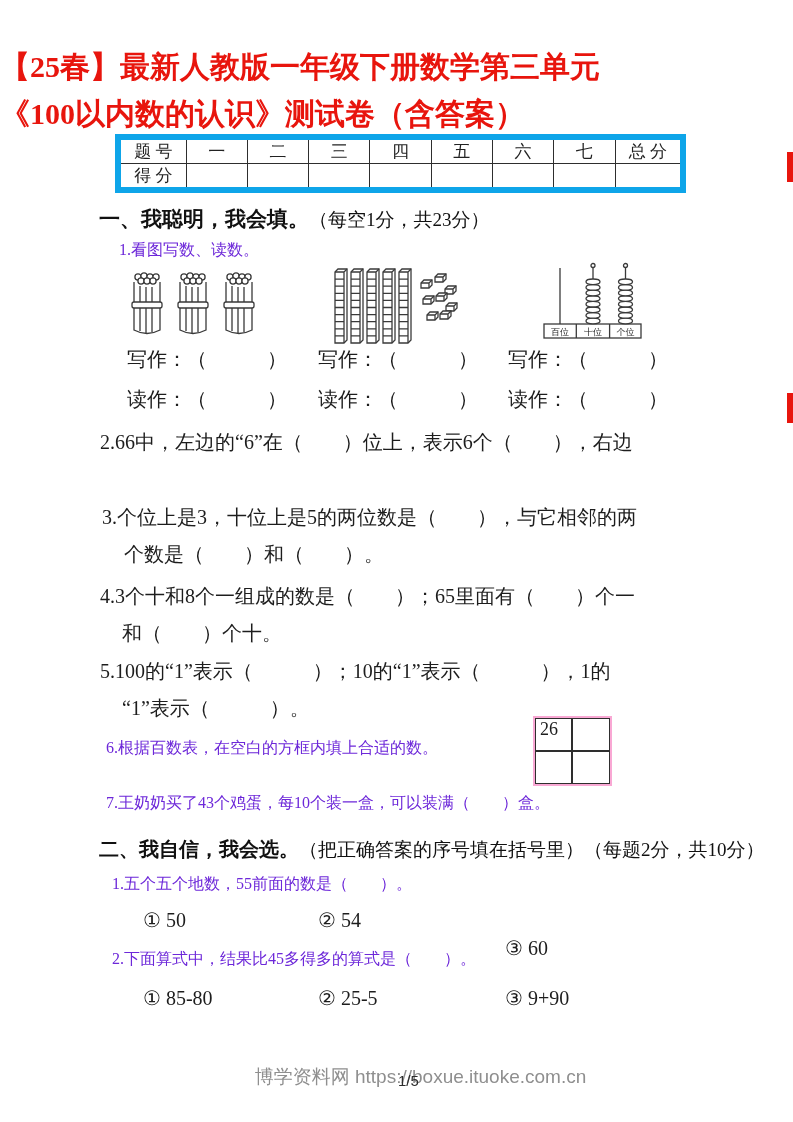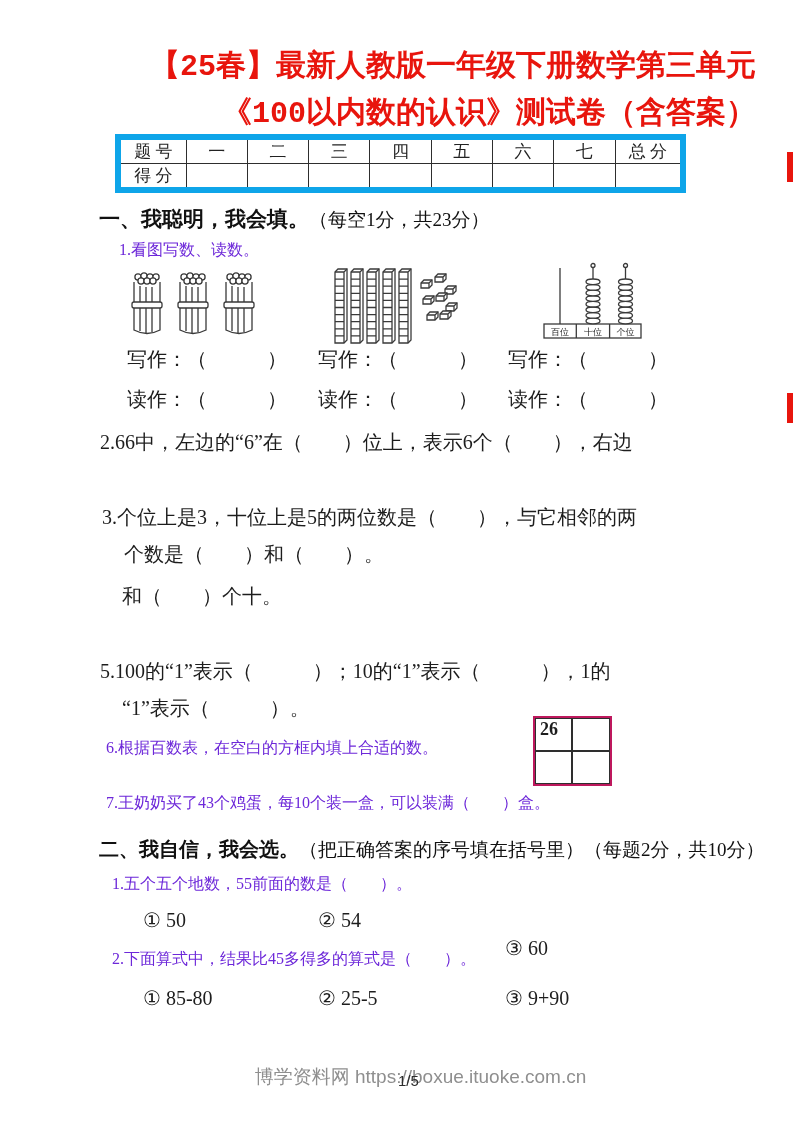--- a/index.html
+++ b/index.html
@@ -8,24 +8,24 @@
     background:#ffffff;
     font-family:"Liberation Serif", serif;
     color:#202020;
     position:relative;
     overflow:hidden;
   }
   .page { position:absolute; left:0; top:0; width:793px; height:1122px; background:#fff; }
   .abs { position:absolute; }
 
   .title-line {
-    left:0; width:756px; text-align:right;
+    left:0; width:756px; text-align:left;
     color:var(--title-red,#e8150d);
     font-weight:700; font-size:30px; line-height:38px;
-    font-family:Liberation Mono, monospace;
+    font-family:Liberation Serif, serif;
   }
 
   table.score {
     border-collapse:collapse; table-layout:fixed;
     border:6px solid #0ea5e9;
     font-size:17px;
   }
   table.score td {
     border:1px solid #2e2e2e;
     height:25px; text-align:center; vertical-align:middle;
@@ -39,21 +39,21 @@
   .qline { font-size:20px; color:#1d1d1d; line-height:37px; white-space:nowrap; }
   .cont { padding-left:22px; }
 
   .wr-label { font-size:20px; color:#1d1d1d; white-space:nowrap; }
 
   .opt { font-size:20px; color:#1d1d1d; white-space:nowrap; }
 
   svg .ln { stroke:#3a3a3a; stroke-width:1.3; fill:none; }
   svg .fw { stroke:#3a3a3a; stroke-width:1.3; fill:#ffffff; }
 
-  .hgrid { display:grid; grid-template-columns:37px 38px; grid-template-rows:33px 33px; border:2px solid #be185d;font-weight:bold; }
+  .hgrid { display:grid; grid-template-columns:37px 38px; grid-template-rows:33px 33px; border:2px solid #f9a8d4; }
   .hgrid .cell { border:1px solid #2e2e2e; font-size:18px; padding-left:4px; color:#1d1d1d; }
 
   .footer-site {
     left:0; width:793px; text-align:center;
     font-family:"Liberation Sans", sans-serif;
     font-size:19px; color:var(--footer-gray,#8f8f8f);padding-left:48px;
   }
   .page-num { font-family:"Liberation Sans", sans-serif; font-size:15px; color:#2d2d2d; }
 
   .edge-mark { width:6px; background:var(--title-red,#e8150d); right:0; }
@@ -199,20 +199,21 @@
   <div class="abs" style="left:100px; top:424px;">
     <div class="qline">2.66中，左边的“6”在（　　）位上，表示6个（　　），右边</div>
   </div>
 
   <div class="abs" style="left:102px; top:499px;">
     <div class="qline">3.个位上是3，十位上是5的两位数是（　　），与它相邻的两</div>
     <div class="qline cont">个数是（　　）和（　　）。</div>
   </div>
 
   <div class="abs" style="left:100px; top:578px;">
+    <div class="qline">4.3个十和8个一组成的数是（　　）；65里面有（　　）个一</div>
     <div class="qline cont">和（　　）个十。</div>
   </div>
 
   <div class="abs" style="left:100px; top:653px;">
     <div class="qline">5.100的“1”表示（　　　）；10的“1”表示（　　　），1的</div>
     <div class="qline cont">“1”表示（　　　）。</div>
   </div>
 
   <div class="abs qtext" style="left:106px; top:738px;">6.根据百数表，在空白的方框内填上合适的数。</div>
   <div class="abs hgrid" style="left:533px; top:716px;">

